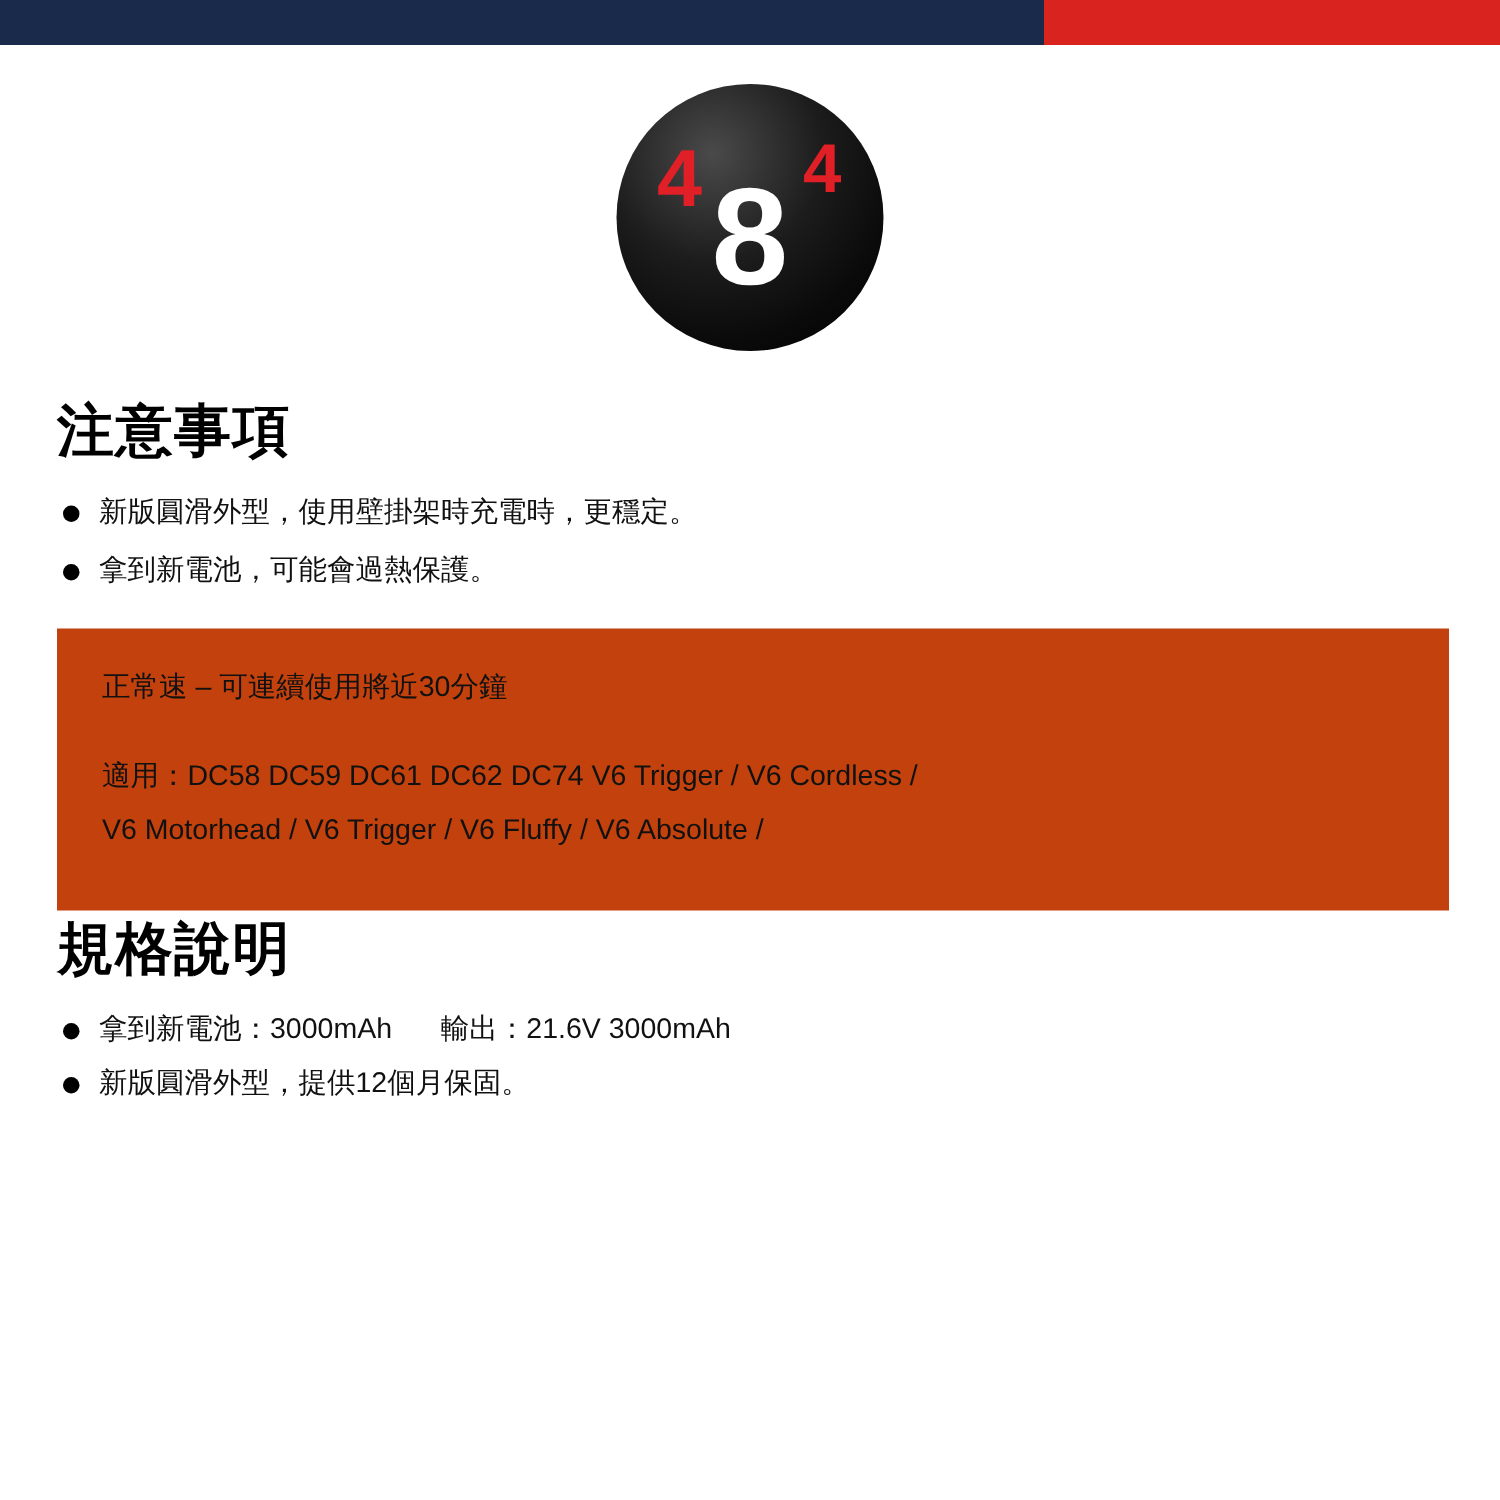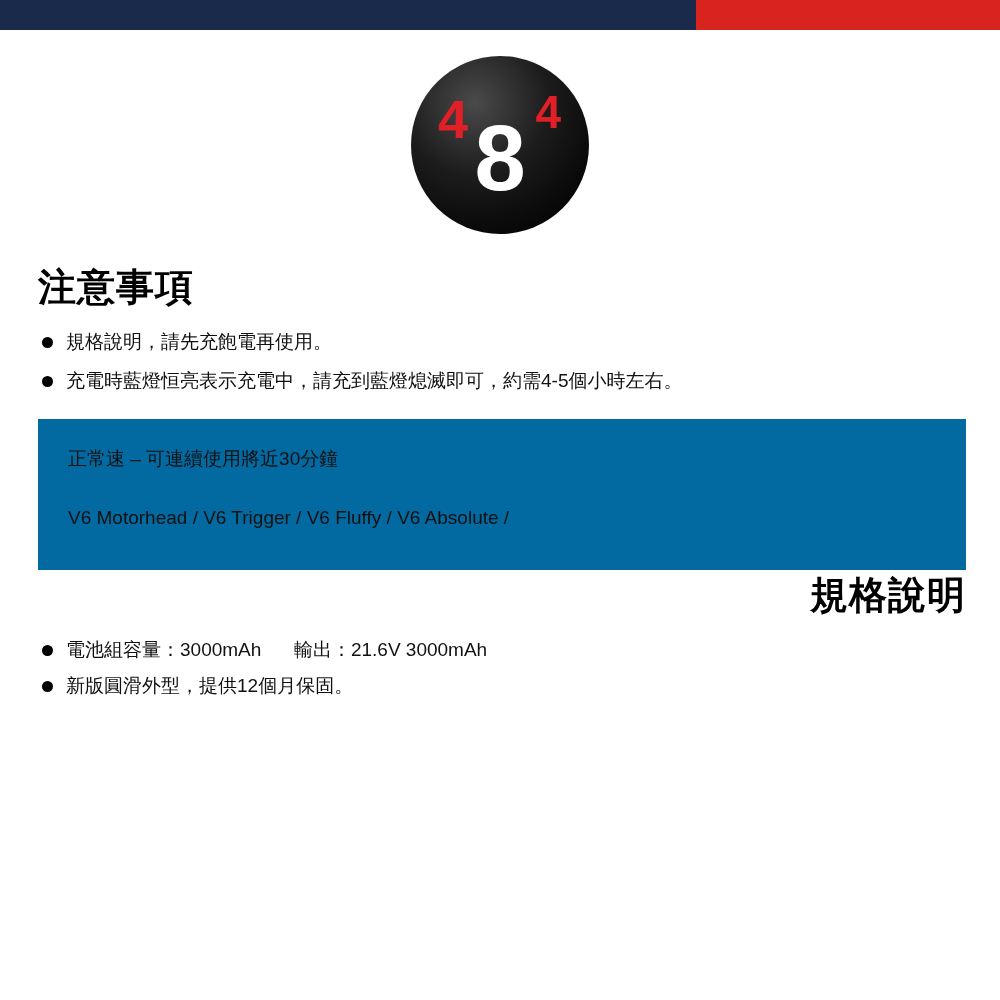--- a/index.html
+++ b/index.html
@@ -106,33 +106,33 @@
     left: 4px;
     top: 8px;
     width: 11px;
     height: 11px;
     background: #000000;
     border-radius: 50%;
   }
 
   .notebox {
     margin-top: 26px;
-    background: #0369a1;
+    background: #c2410c;
     padding: 26px 30px 30px 30px;
     width: 928px;
   }
   .notebox p {
     margin: 0 0 9px 0;
     font-size: 19px;
     line-height: 1.45;
     color: #111111;
   }
   .notebox .spacer { height: 22px; }
 
-  .spec-title { margin-top: 32px; text-align: right; }
+  .spec-title { margin-top: 32px; }
 
   ul.bullets.spec li { margin-bottom: 10px; }
 
   .inline-gap { display: inline-block; width: 22px; }
 </style>
 </head>
 <body>
 
 <div id="page">
 
@@ -147,35 +147,36 @@
       <span class="logo-4b">4</span>
       <span class="logo-8">8</span>
     </div>
   </div>
 
   <div class="content">
 
     <h2 class="section-title">注意事項</h2>
 
     <ul class="bullets">
-      <li>規格說明，請先充飽電再使用。</li>
-      <li>充電時藍燈恒亮表示充電中，請充到藍燈熄滅即可，約需4-5個小時左右。</li>
+      <li>新版圓滑外型，使用壁掛架時充電時，更穩定。</li>
+      <li>拿到新電池，可能會過熱保護。</li>
     </ul>
 
     <div class="notebox">
       <p>正常速 – 可連續使用將近30分鐘</p>
       <div class="spacer"></div>
+      <p>適用：DC58 DC59 DC61 DC62 DC74 V6 Trigger / V6 Cordless /</p>
       <p>V6 Motorhead / V6 Trigger / V6 Fluffy / V6 Absolute /</p>
     </div>
 
     <h2 class="section-title spec-title">規格說明</h2>
 
     <ul class="bullets spec">
       <li>
-        <span>電池組容量：3000mAh</span>
+        <span>拿到新電池：3000mAh</span>
         <span class="inline-gap"></span>
         <span>輸出：21.6V 3000mAh</span>
       </li>
       <li>新版圓滑外型，提供12個月保固。</li>
     </ul>
 
   </div>
 </div>
 
 </body></html>

